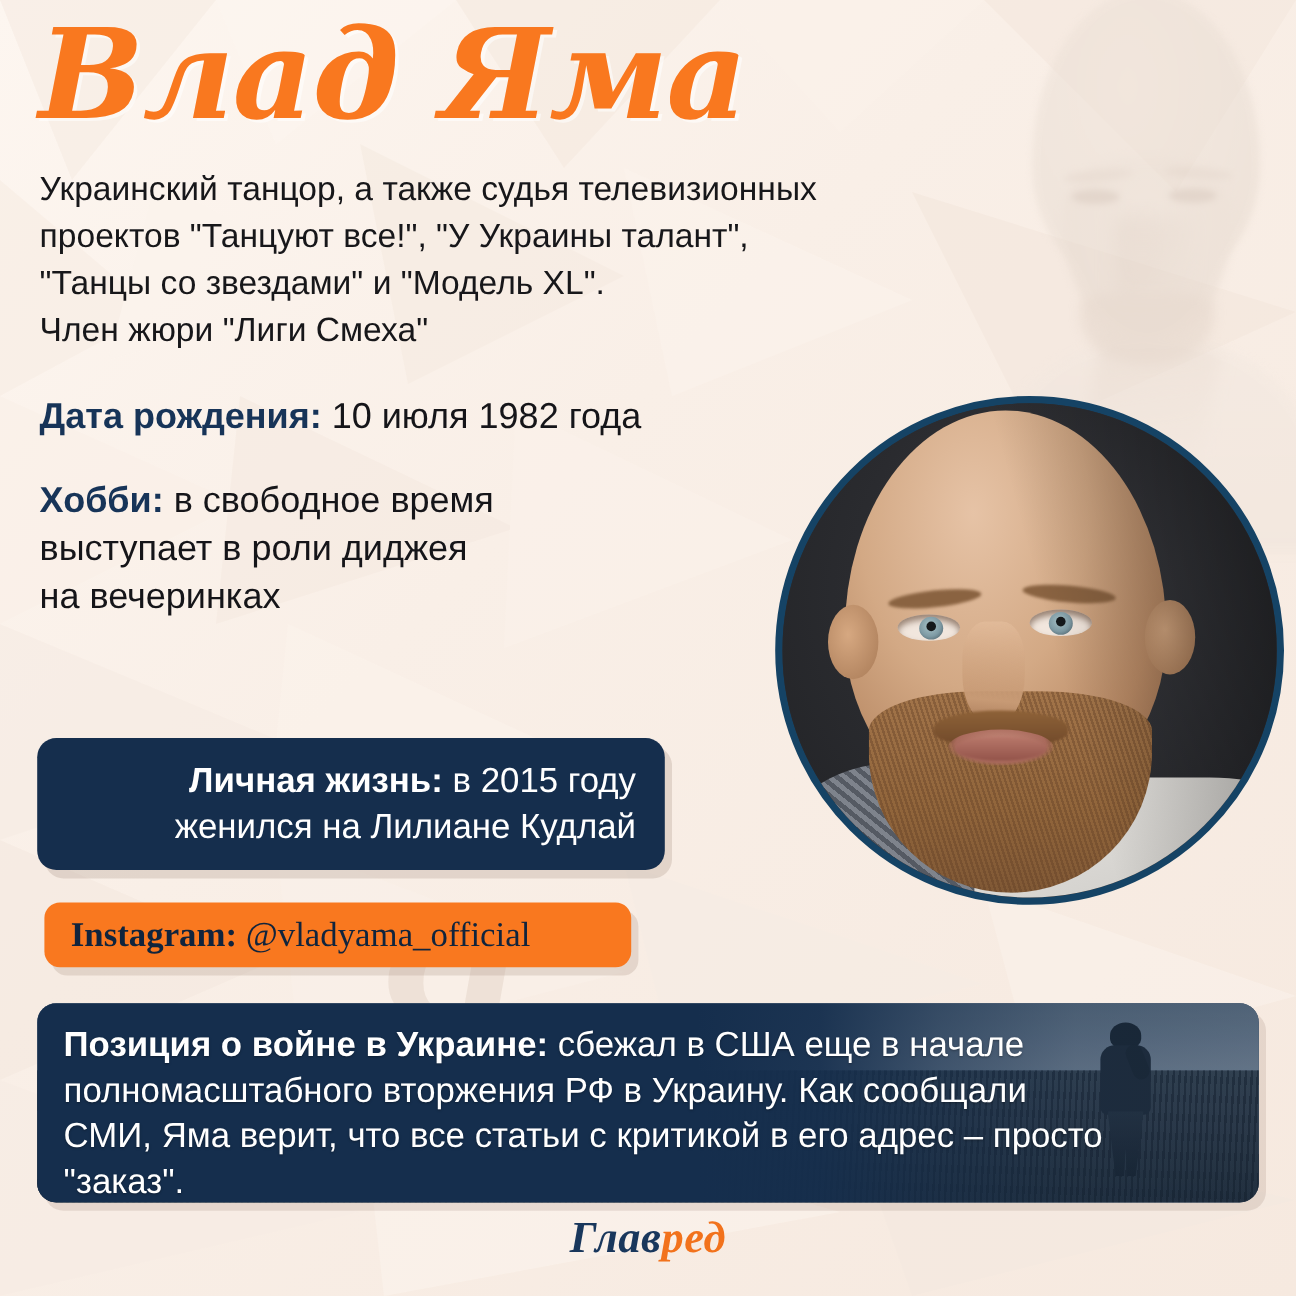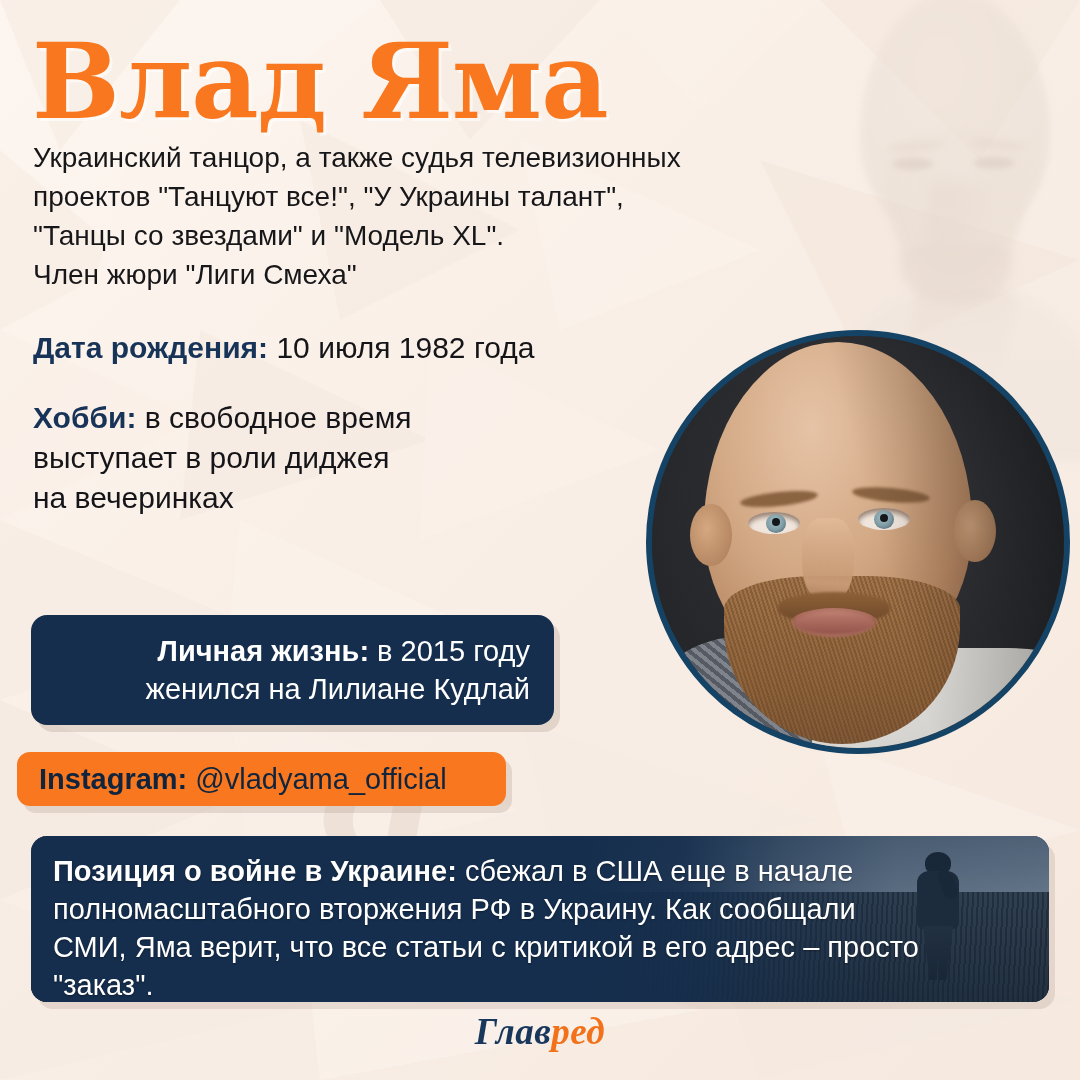--- a/index.html
+++ b/index.html
@@ -89,27 +89,26 @@
     color:rgba(214,195,180,.32);
     font-family:"Liberation Serif","DejaVu Serif",serif;
     font-style:italic;font-weight:700;
     pointer-events:none;user-select:none;
   }
 
   
   .title{
     position:absolute;left:32px;top:6px;
     font-family:"DejaVu Serif","Liberation Serif",serif;
-    font-weight:700;
+    font-style:italic;font-weight:700;
     font-size:104px;line-height:1.08;
     letter-spacing:-1px;
     color:#f9781f;
     text-shadow:3px 3px 0 rgba(255,255,255,.55);
     white-space:nowrap;
-    margin-top:20px;
   }
 
   
   .desc{
     position:absolute;left:33px;top:138px;width:870px;
     font-size:28px;line-height:39px;
     color:#17171a;font-weight:500;
   }
   .desc div{white-space:nowrap;}
 
@@ -137,26 +136,27 @@
     box-shadow:6px 7px 0 rgba(170,148,132,.28);
     text-align:right;
   }
   #card-personal .ln{
     color:#ffffff;font-size:29px;line-height:38px;white-space:nowrap;
   }
   #card-personal .ln b{font-weight:700;}
 
   
   #card-instagram{
-    left:17px;top:752px;width:489px;height:54px;
+    left:37px;top:752px;width:489px;height:54px;
     background:#f9781f;
     border-radius:13px;
     padding:0 22px;
     display:flex;align-items:center;
     box-shadow:6px 7px 0 rgba(170,148,132,.26);
+    font-family:Liberation Serif, serif;
   }
   #card-instagram .ln{
     color:#10243d;font-size:29px;line-height:1;white-space:nowrap;
   }
   #card-instagram .ln b{font-weight:700;}
 
   
   #card-war{
     left:31px;top:836px;width:1018px;height:166px;
     border-radius:16px;

